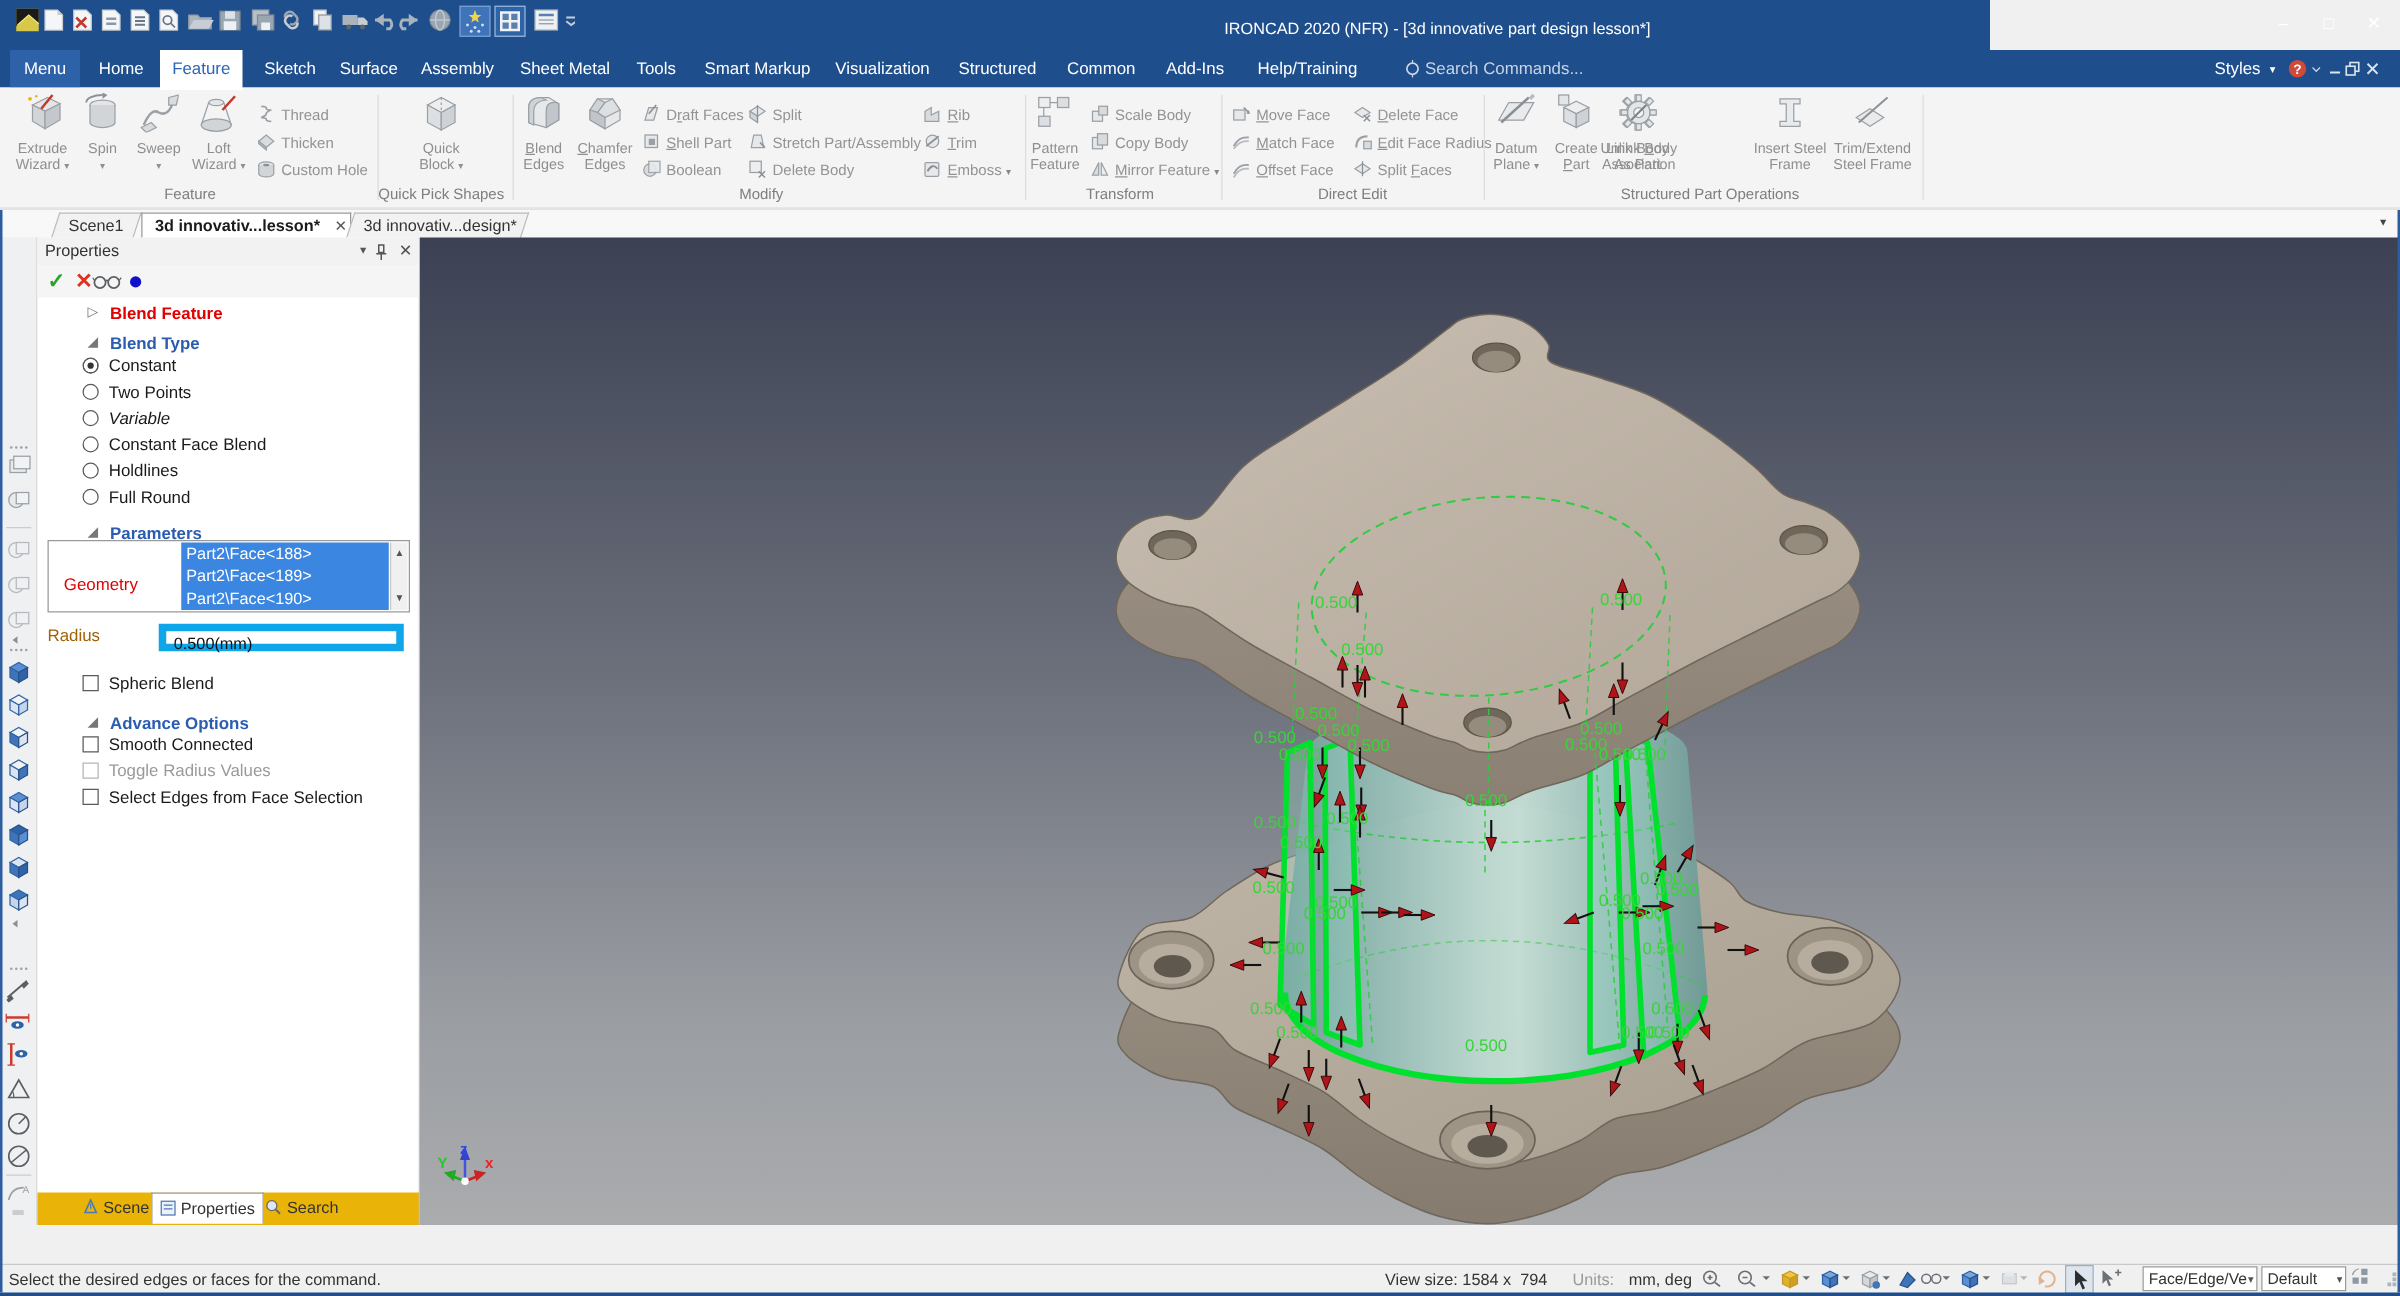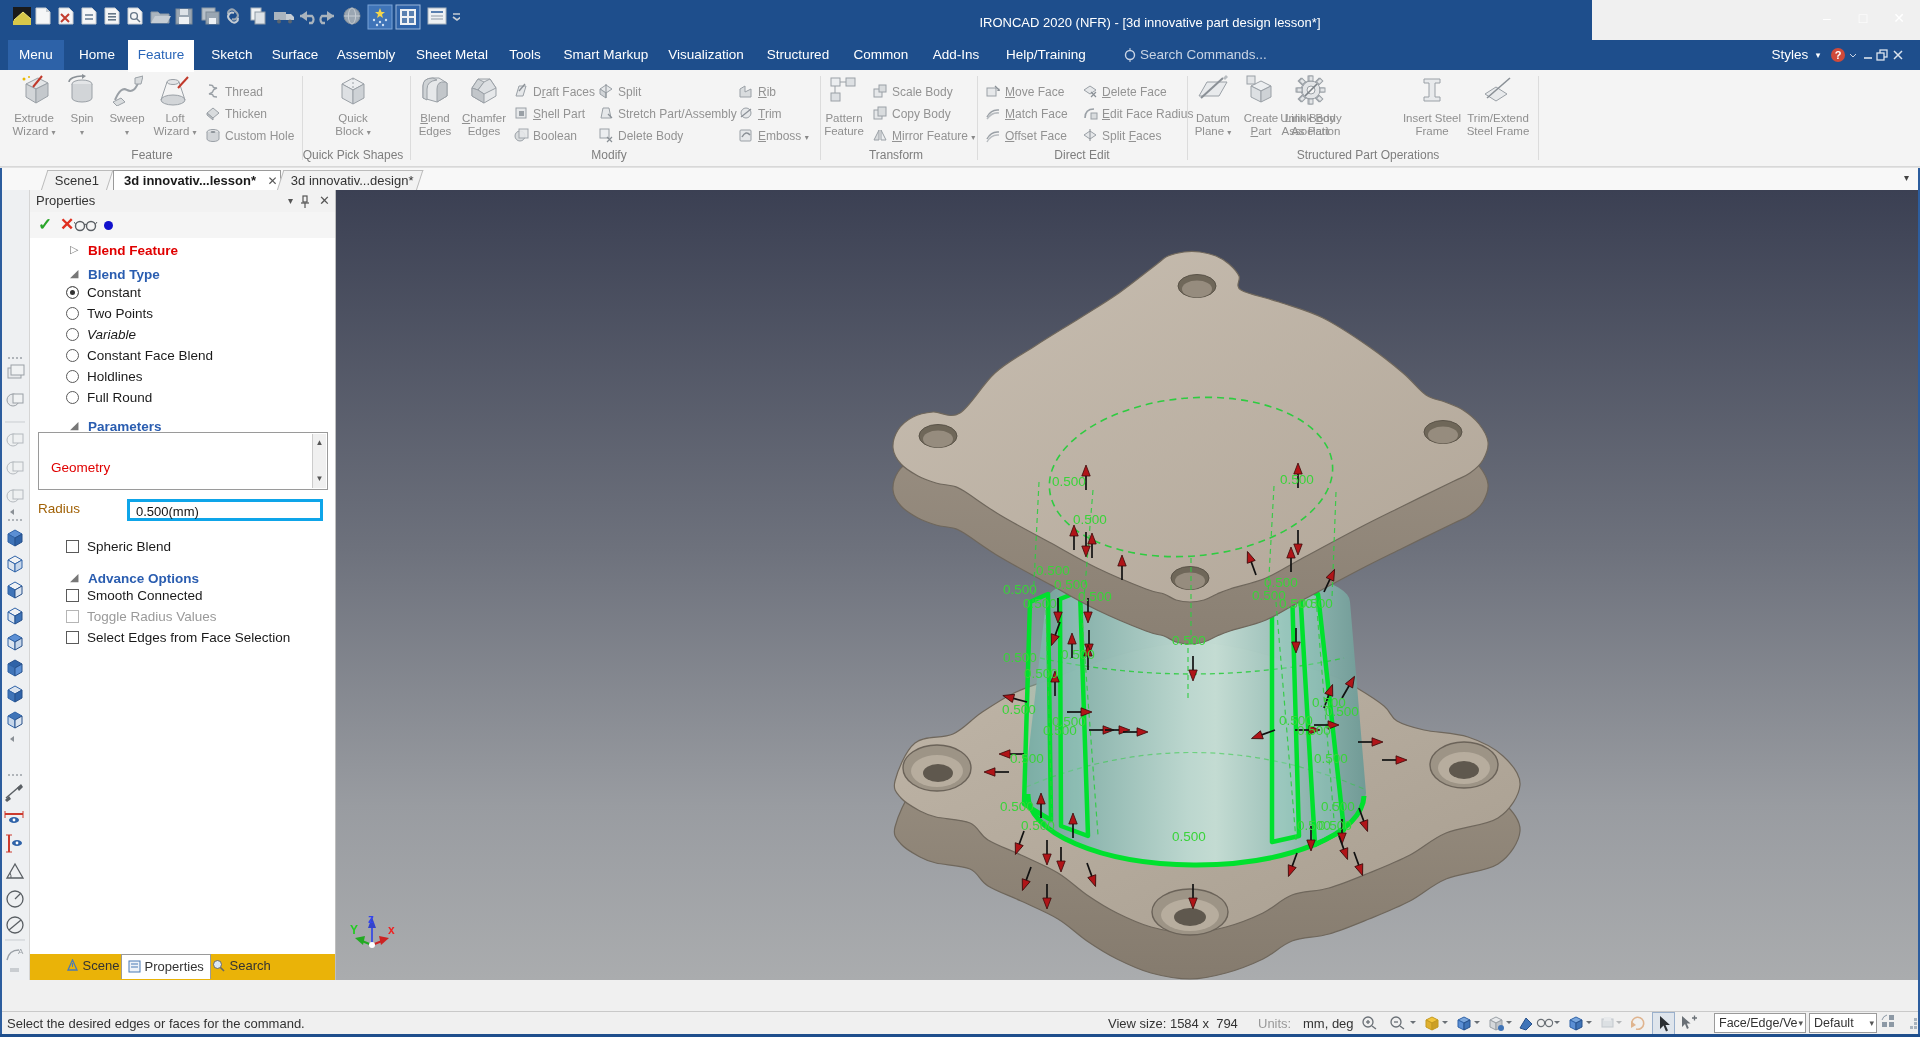--- a/index.html
+++ b/index.html
@@ -589,25 +589,26 @@
   <div class="radio" style="top:137px;font-style:italic;"><span class="circ"></span>Variable</div>
   <div class="radio" style="top:158px;"><span class="circ"></span>Constant Face Blend</div>
   <div class="radio" style="top:179px;"><span class="circ"></span>Holdlines</div>
   <div class="radio" style="top:200px;"><span class="circ"></span>Full Round</div>
 
   <div class="sechead" style="left:58px; top:229px; color:#2a5db0;">Parameters</div>
   <div style="position:absolute; left:40px; top:229px; color:#777; font-size:11px;">◢</div>
 
   <div style="position:absolute; left:8px; top:242px; width:290px; height:58px; border:1px solid #9a9a9a; background:#fff;">
     <div style="position:absolute; left:12px; top:27px; color:#e00000; font-size:13.5px;">Geometry</div>
+    <div style="position:absolute; left:106px; top:1px; width:166px; height:54px; background:#3a86e0; color:#fff; font-size:13px; line-height:18px; padding-left:4px;">Part2\Face&lt;188&gt;<br>Part2\Face&lt;189&gt;<br>Part2\Face&lt;190&gt;</div>
     <div style="position:absolute; right:1px; top:1px; width:14px; height:54px; background:#f0f0f0; border-left:1px solid #ccc; color:#555; font-size:8px; text-align:center; line-height:18px;">▲<br>&nbsp;<br>▼</div>
   </div>
 
   <div style="position:absolute; left:8px; top:311px; color:#a16207; font-size:13.5px;">Radius</div>
-  <div style="position:absolute; left:97px; top:309px; width:196px; height:22px; border:3px solid #0ea5e9; background:#fff; font-size:13px; line-height:20px; padding-left:6px; color:#111;">0.500(mm)</div>
+  <div style="position:absolute; left:97px; top:309px; width:196px; height:22px; border:6px solid #0ea5e9; background:#fff; font-size:13px; line-height:20px; padding-left:6px; color:#111;">0.500(mm)</div>
 
   <div class="chk" style="top:349px;"><span class="box"></span>Spheric Blend</div>
 
   <div class="sechead" style="left:58px; top:381px; color:#2a5db0;">Advance Options</div>
   <div style="position:absolute; left:40px; top:381px; color:#777; font-size:11px;">◢</div>
   <div class="chk" style="top:398px;"><span class="box"></span>Smooth Connected</div>
   <div class="chk" style="top:419px; color:#9a9a9a;"><span class="box" style="border-color:#b5b5b5;"></span>Toggle Radius Values</div>
   <div class="chk" style="top:440px;"><span class="box"></span>Select Edges from Face Selection</div>
 </div>
 

